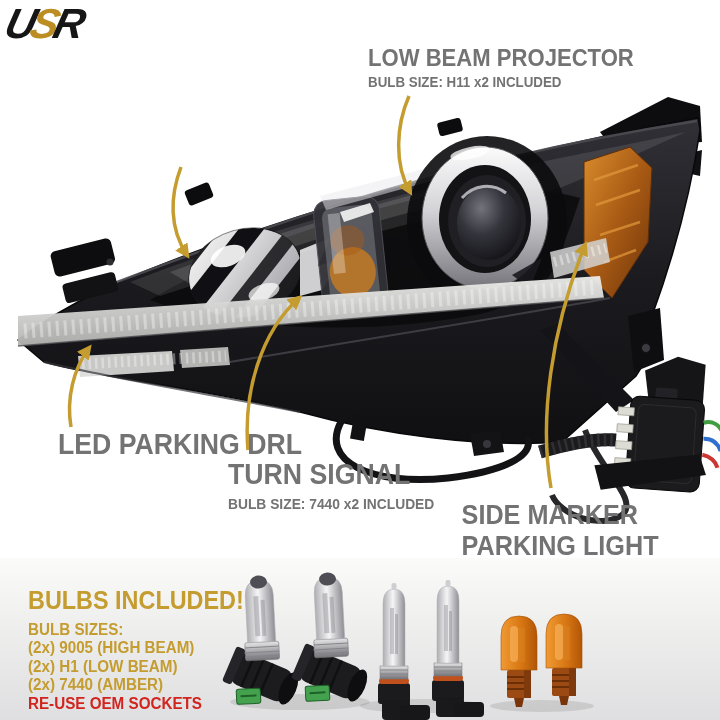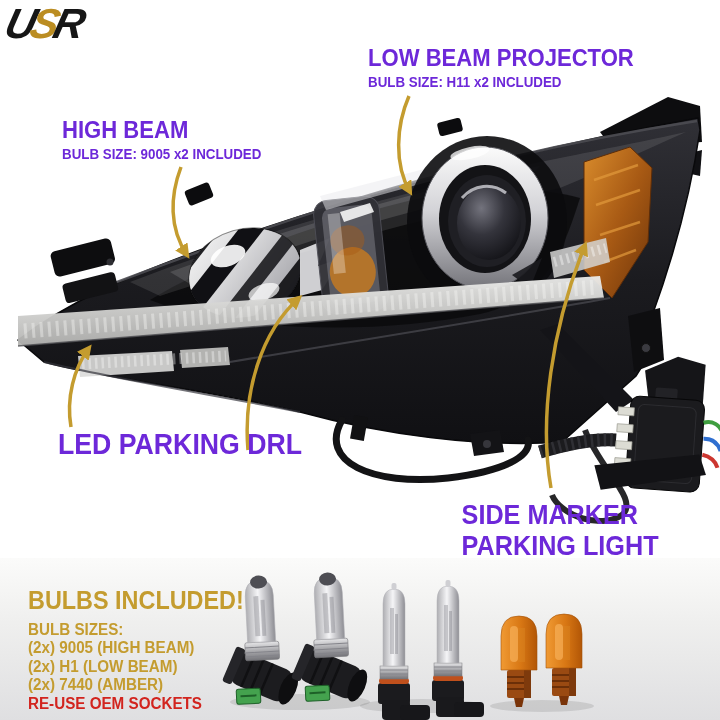--- a/index.html
+++ b/index.html
@@ -9,21 +9,21 @@
         background:linear-gradient(180deg,#fbfbfa 0%,#efefee 40%,#dfdfe1 100%);}
   .art{position:absolute;left:0;top:0;width:720px;height:720px;}
 
   
   .logo{position:absolute;left:12px;top:0px;font-style:italic;font-weight:900;
         font-size:42px;letter-spacing:-5px;transform:skewX(-14deg);transform-origin:0 0;
         color:#161616;}
   .logo .ls{color:#bb8d22;}
 
   
-  .co{position:absolute;color:#6d28d9;white-space:nowrap;}
+  .co{position:absolute;color:#737373;white-space:nowrap;}
   .co .t{font-weight:bold;transform:scaleX(.92);transform-origin:0 0;}
   .co .s{font-weight:bold;transform:scaleX(.92);transform-origin:0 0;margin-top:2px;}
   #co-low{left:368px;top:44px;}   #co-low .t{font-size:24px;}  #co-low .s{font-size:14.5px;}
   #co-high{left:62px;top:116px;}  #co-high .t{font-size:24px;} #co-high .s{font-size:14.5px;}
   #co-led{left:30px;top:428px;margin-left:28px;}   #co-led .t{font-size:29px;}
   #co-turn{left:228px;top:458px;} #co-turn .t{font-size:29px;} #co-turn .s{font-size:15px;margin-top:4px;}
   #co-side{left:452px;top:499px;width:192px;text-align:right;}
   #co-side .t{font-size:28px;line-height:31px;transform:scaleX(.9);transform-origin:50% 0;}
 
   
@@ -291,29 +291,29 @@
     </g>
   </svg>
 
   <div class="logo"><span>U</span><span class="ls">S</span><span>R</span></div>
 
   <div class="co" id="co-low">
     <div class="t">LOW BEAM PROJECTOR</div>
     <div class="s">BULB SIZE: H11 x2 INCLUDED</div>
   </div>
 
-  <div class="co" id="co-high">
-    <div class="t">HIGH BEAM</div>
-    <div class="s">BULB SIZE: 9005 x2 INCLUDED</div>
-  </div>
 
   <div class="co" id="co-led">
     <div class="t">LED PARKING DRL</div>
   </div>
 
+  <div class="co" id="co-turn">
+    <div class="t">TURN SIGNAL</div>
+    <div class="s">BULB SIZE: 7440 x2 INCLUDED</div>
+  </div>
 
   <div class="co" id="co-side">
     <div class="t">SIDE MARKER</div>
     <div class="t">PARKING LIGHT</div>
   </div>
 
   <div class="bulbs-text">
     <div class="h">BULBS INCLUDED!</div>
     <div class="l">BULB SIZES:</div>
     <div class="l">(2x) 9005 (HIGH BEAM)</div>

